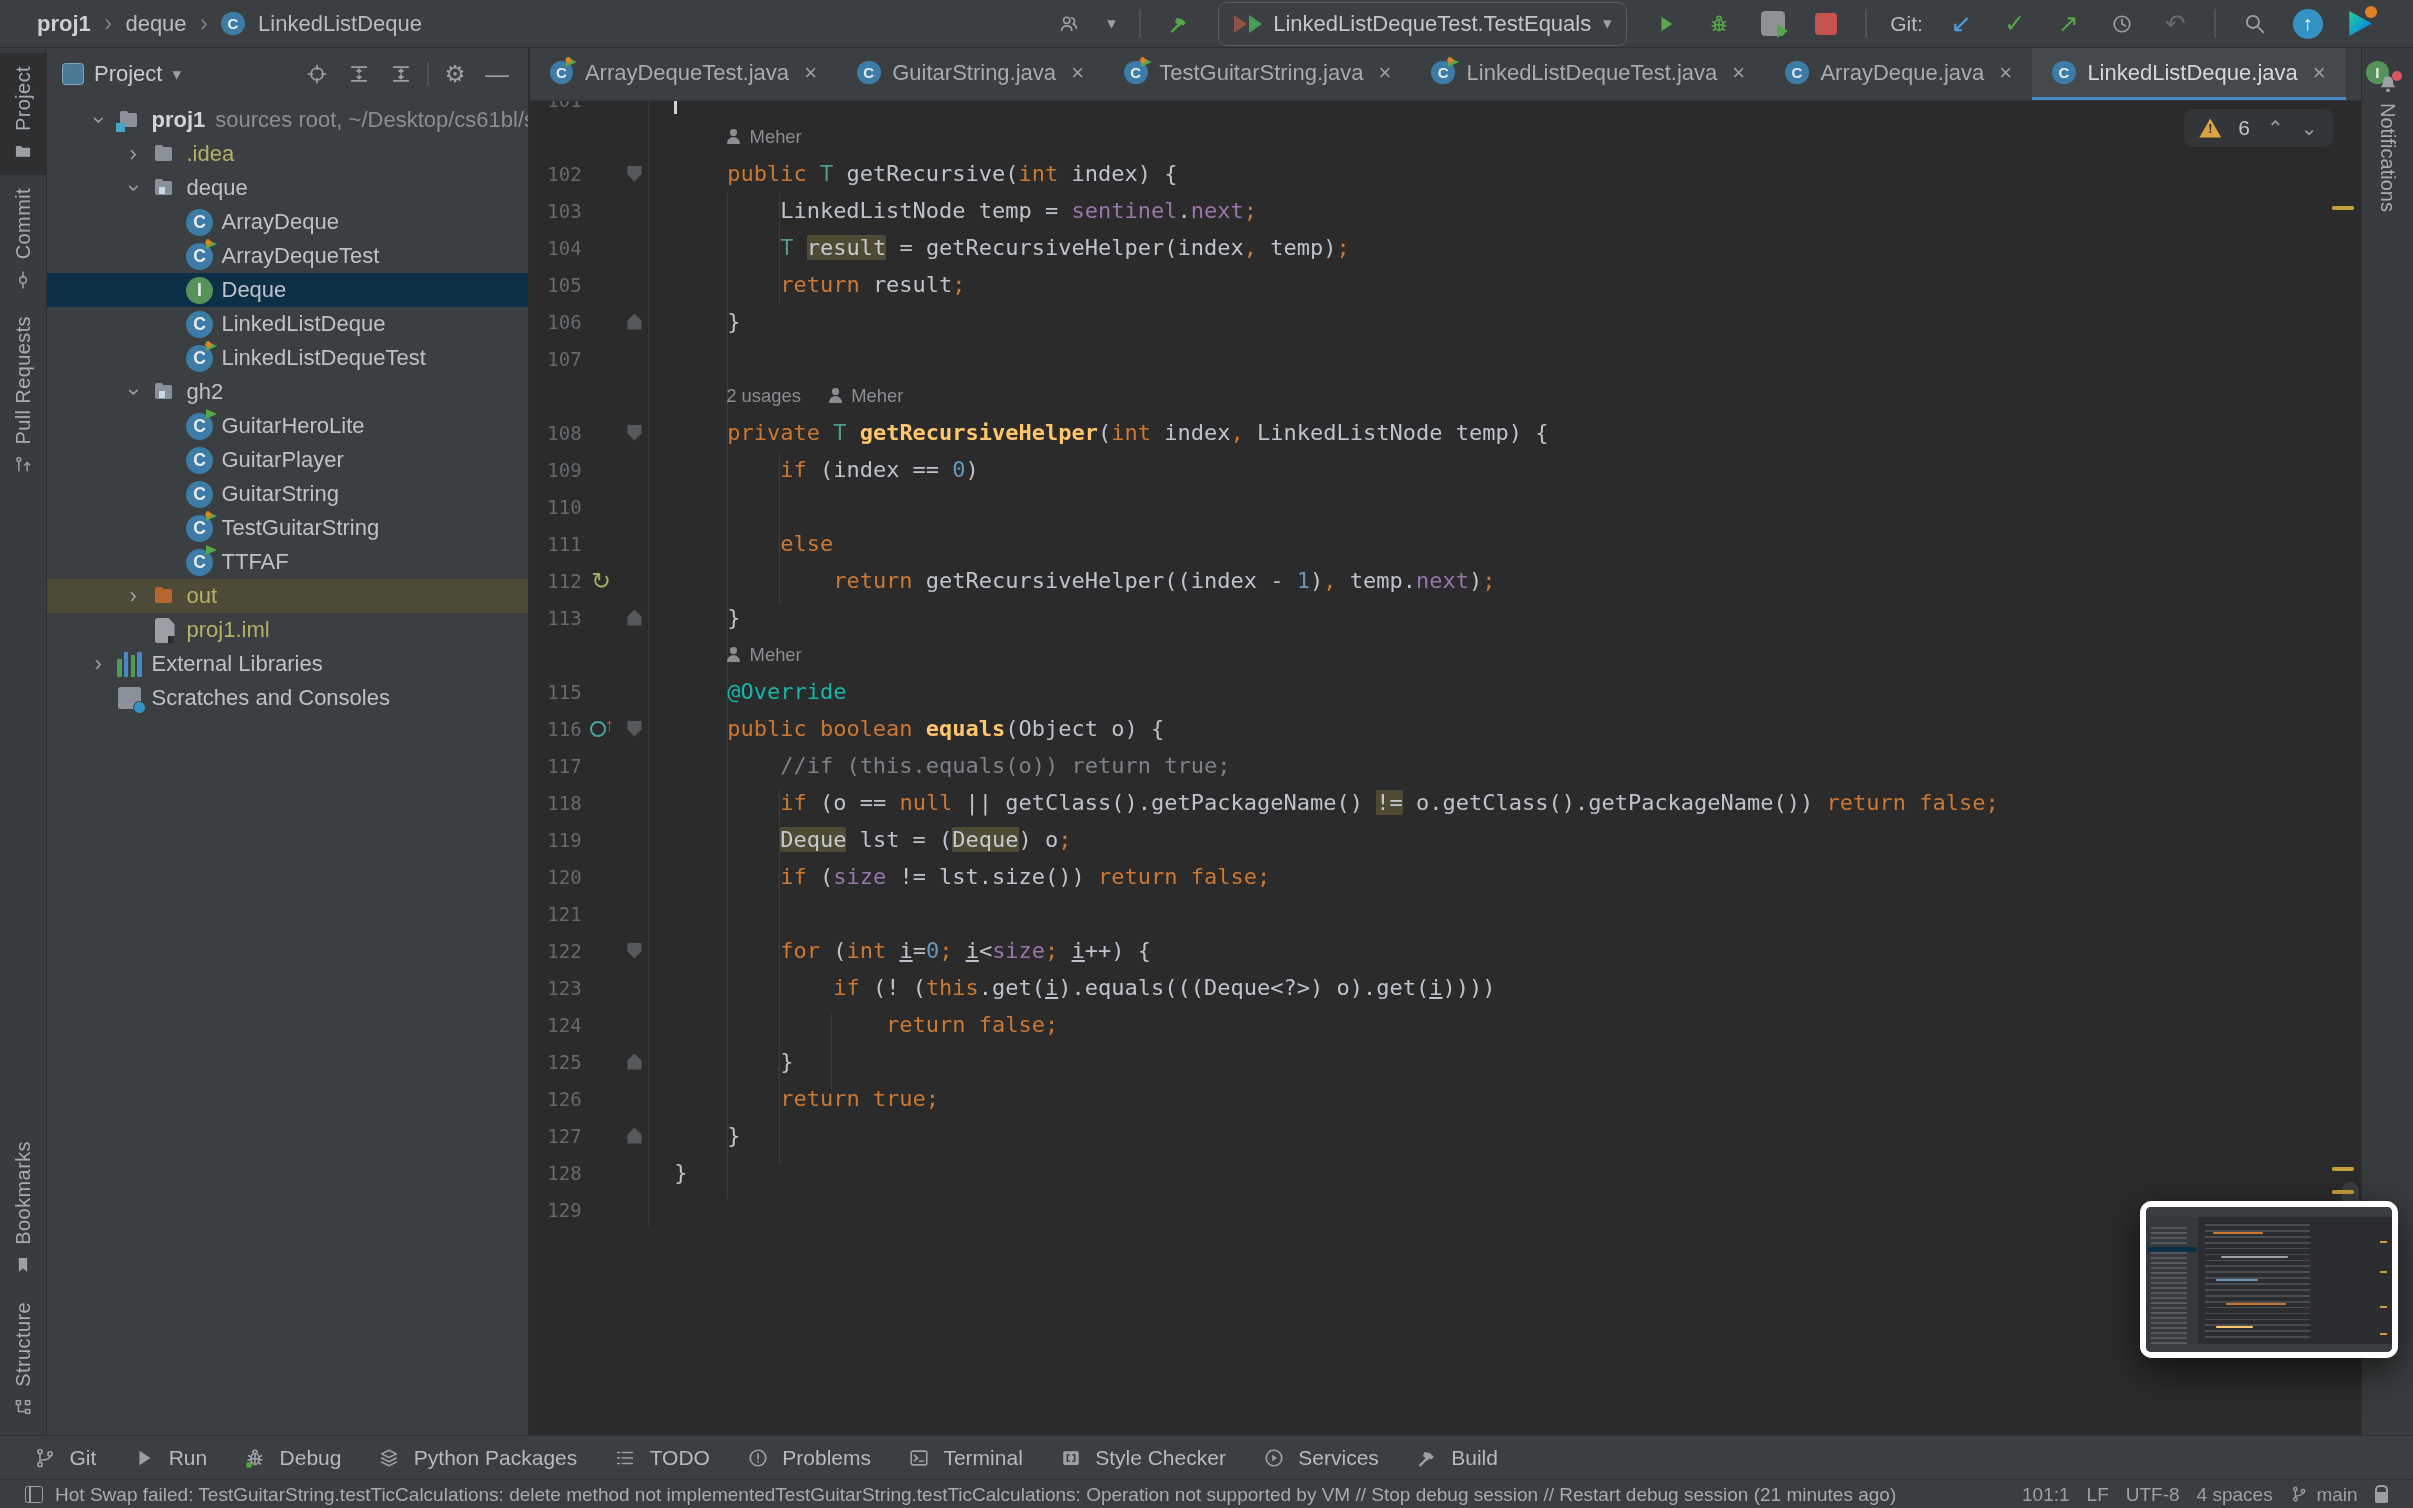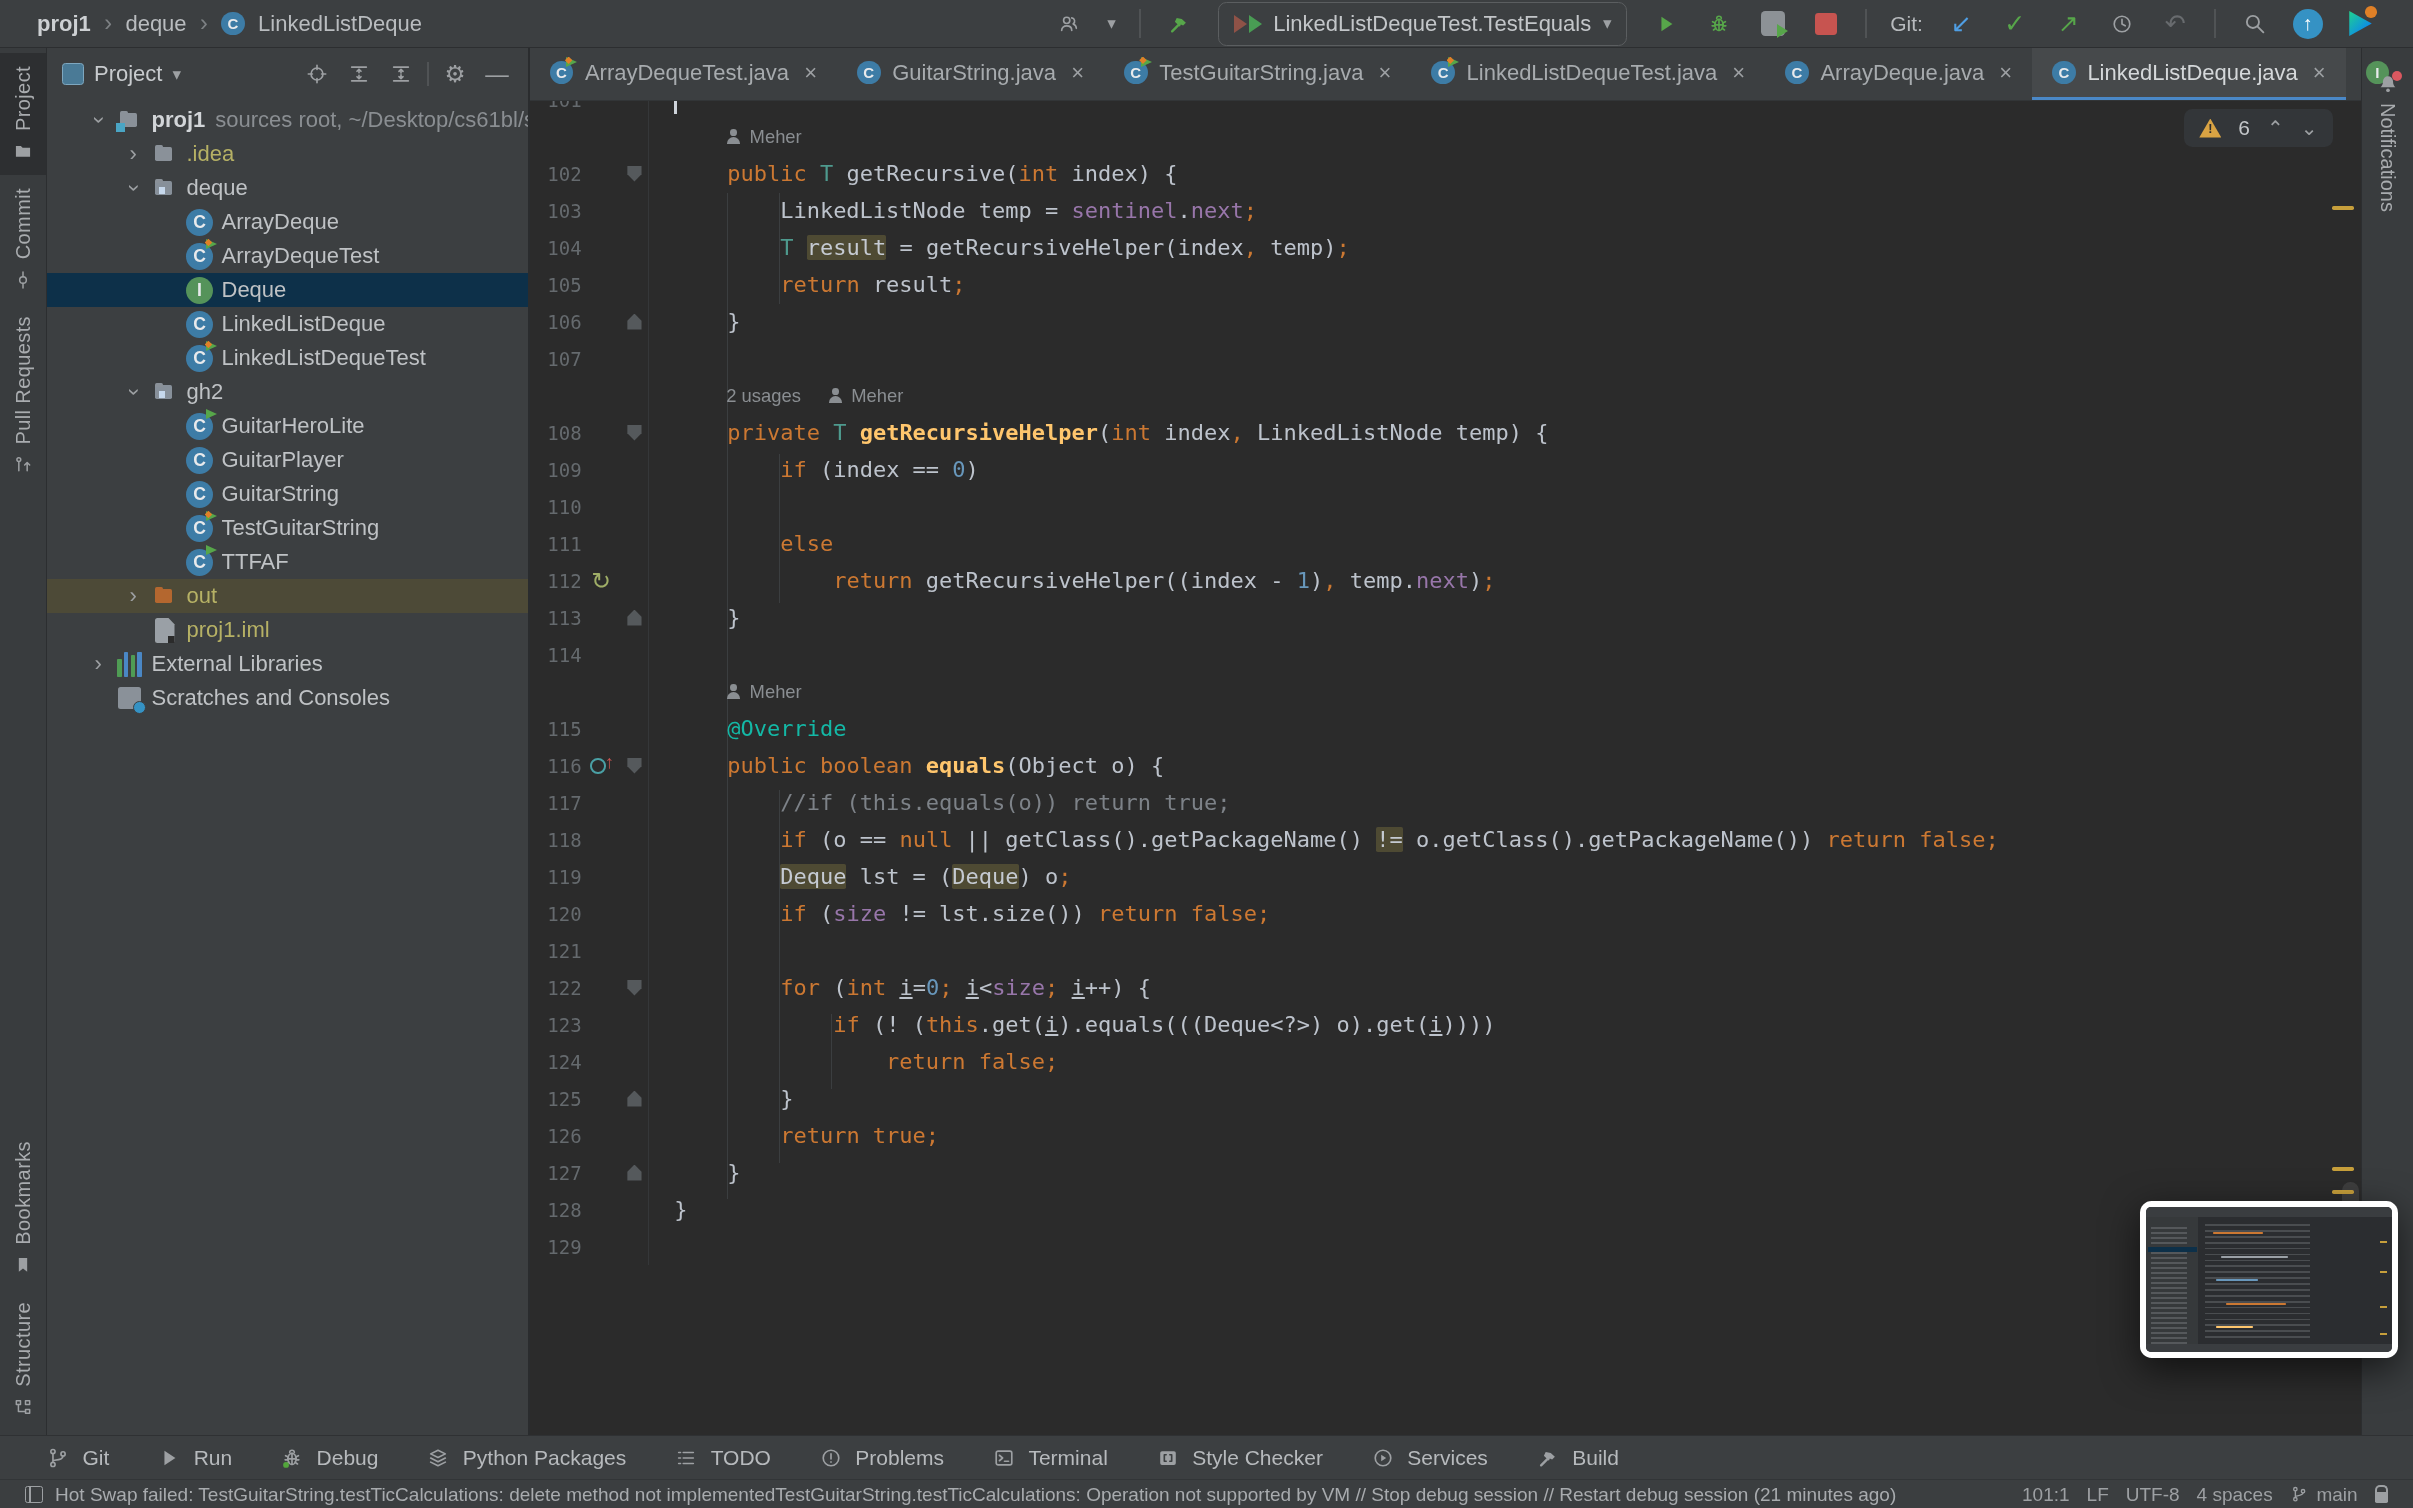--- a/index.html
+++ b/index.html
@@ -124,21 +124,21 @@
 .inspect{position:absolute;top:8.4px;right:28.5px;display:flex;align-items:center;gap:17px;
   background:#333639;border-radius:8.4px;padding:6.7px 15px;z-index:5}
 .warn-tri{width:22px;height:19px;background:#d9a343;clip-path:polygon(50% 0,100% 100%,0 100%);
   position:relative;display:flex;align-items:flex-end;justify-content:center}
 .warn-tri i{color:#2b2b2b;font-size:12.6px;font-weight:bold;font-style:normal;line-height:1.2}
 .inspect .cnt{font-size:21px;color:#c3c6c9}
 .inspect .nav{color:#9da0a3;font-size:20px}
 .mark{position:absolute;right:6.7px;width:22px;height:4.2px;background:#c79f3b;border-radius:1.7px;z-index:4}
 .thumbbar{position:absolute;right:1.7px;top:1081px;width:17px;height:151px;background:rgba(255,255,255,.09);border-radius:8.4px;z-index:3}
 .toolbar{height:44px;background:#3c3f41;border-top:0.8px solid #2f3133;display:flex;align-items:center;
-  gap:49px;padding:0 47px;flex:none}
+  gap:37px;padding:0 34px;flex:none}
 .tbi{display:flex;align-items:center;gap:13.4px;font-size:21px;color:#b7babd;white-space:nowrap}
 .statusbar{height:30px;background:#3b3e40;border-top:0.8px solid #323537;display:flex;align-items:center;
   padding:0 25px;font-size:19px;color:#9da0a3;gap:11.7px}
 .statusbar .msg{flex:1;white-space:nowrap;overflow:hidden;color:#a8abae}
 .sb-right{display:flex;align-items:center;gap:17px;white-space:nowrap}
 .sb-item{display:flex;align-items:center;gap:8.4px}
 .win-ic{width:18.4px;height:17px;border:1.7px solid #9da0a3;border-radius:2.5px;position:relative}
 .win-ic:before{content:"";position:absolute;left:3.4px;top:0;bottom:0;width:1.7px;background:#9da0a3}
 .lock{width:13.4px;height:11px;background:#9da0a3;border-radius:1.7px;position:relative;margin-top:6.7px}
 .lock:before{content:"";position:absolute;left:0.8px;top:-7.5px;width:8.4px;height:7.5px;border:2.1px solid #9da0a3;
@@ -664,26 +664,20 @@
           </div>
           <div class="cl">
             <span class="lnum">113</span>
             <span class="lico"></span>
             <span class="lfold">
               <span class="fold-e"></span>
             </span>
             <pre class="ltext"><span class="sp">    }</span></pre>
           </div>
           <div class="cl">
-            <span class="lnum">114</span>
-            <span class="lico"></span>
-            <span class="lfold"></span>
-            <pre class="ltext"></pre>
-          </div>
-          <div class="cl">
             <span class="lnum"></span>
             <span class="lico"></span>
             <span class="lfold"></span>
             <div class="anno-text">
               <span class="person"></span>
               <span>Meher</span>
             </div>
           </div>
           <div class="cl">
             <span class="lnum">115</span>

